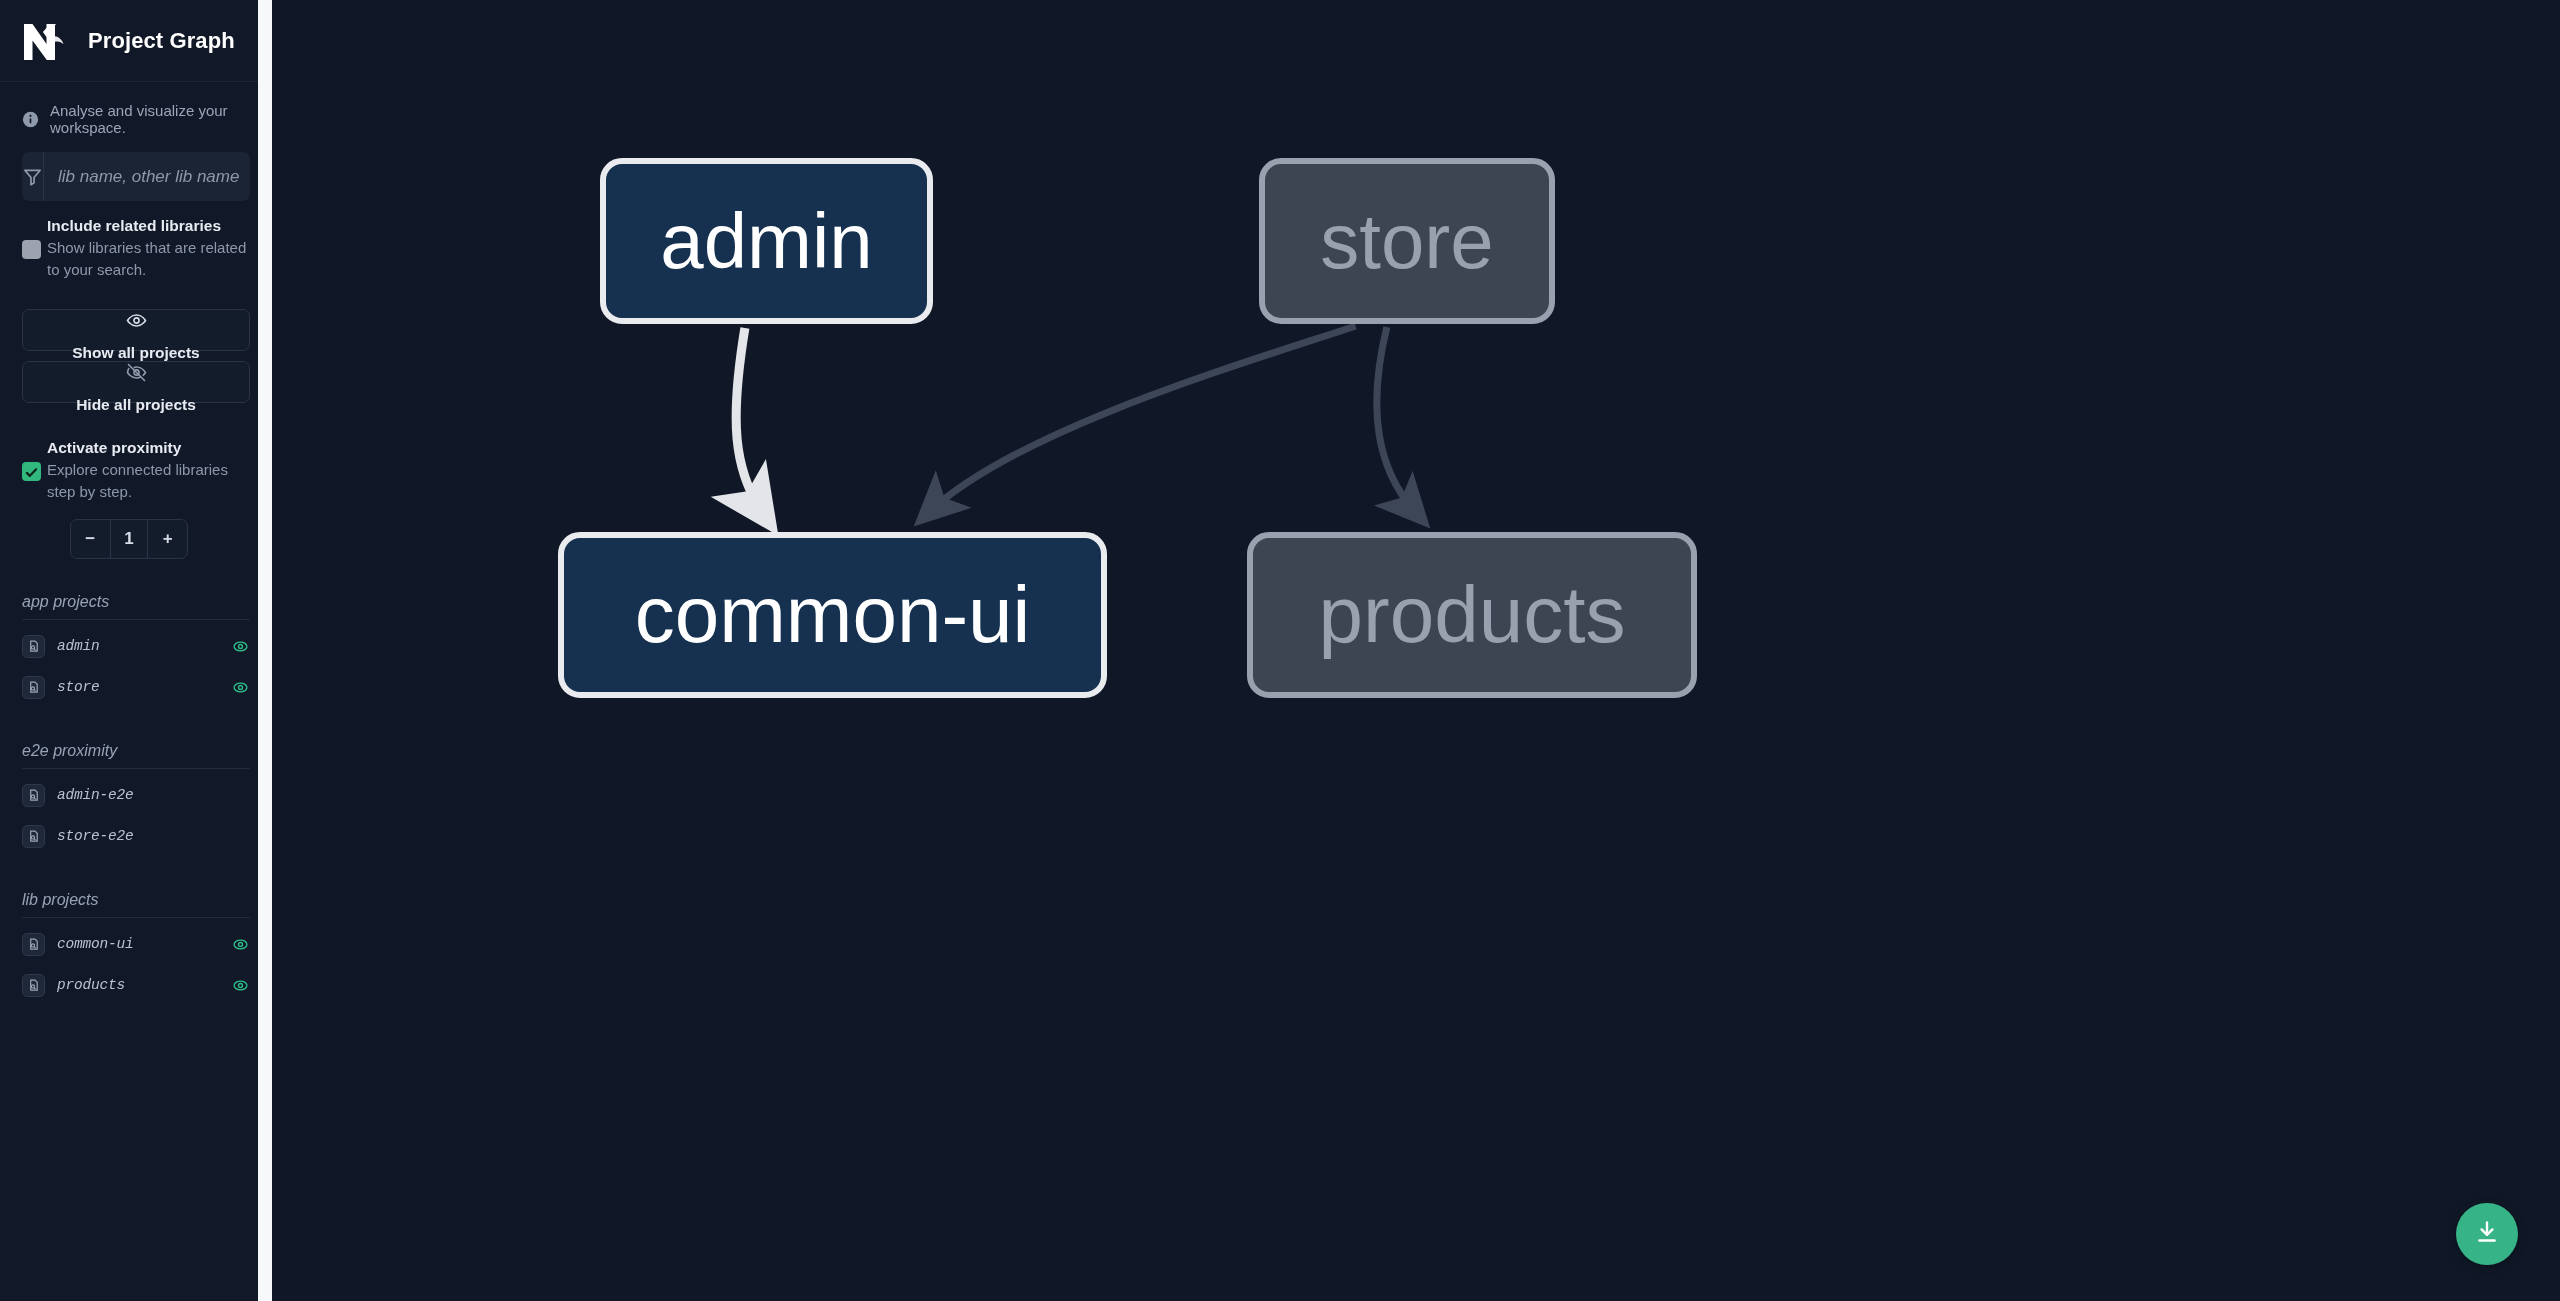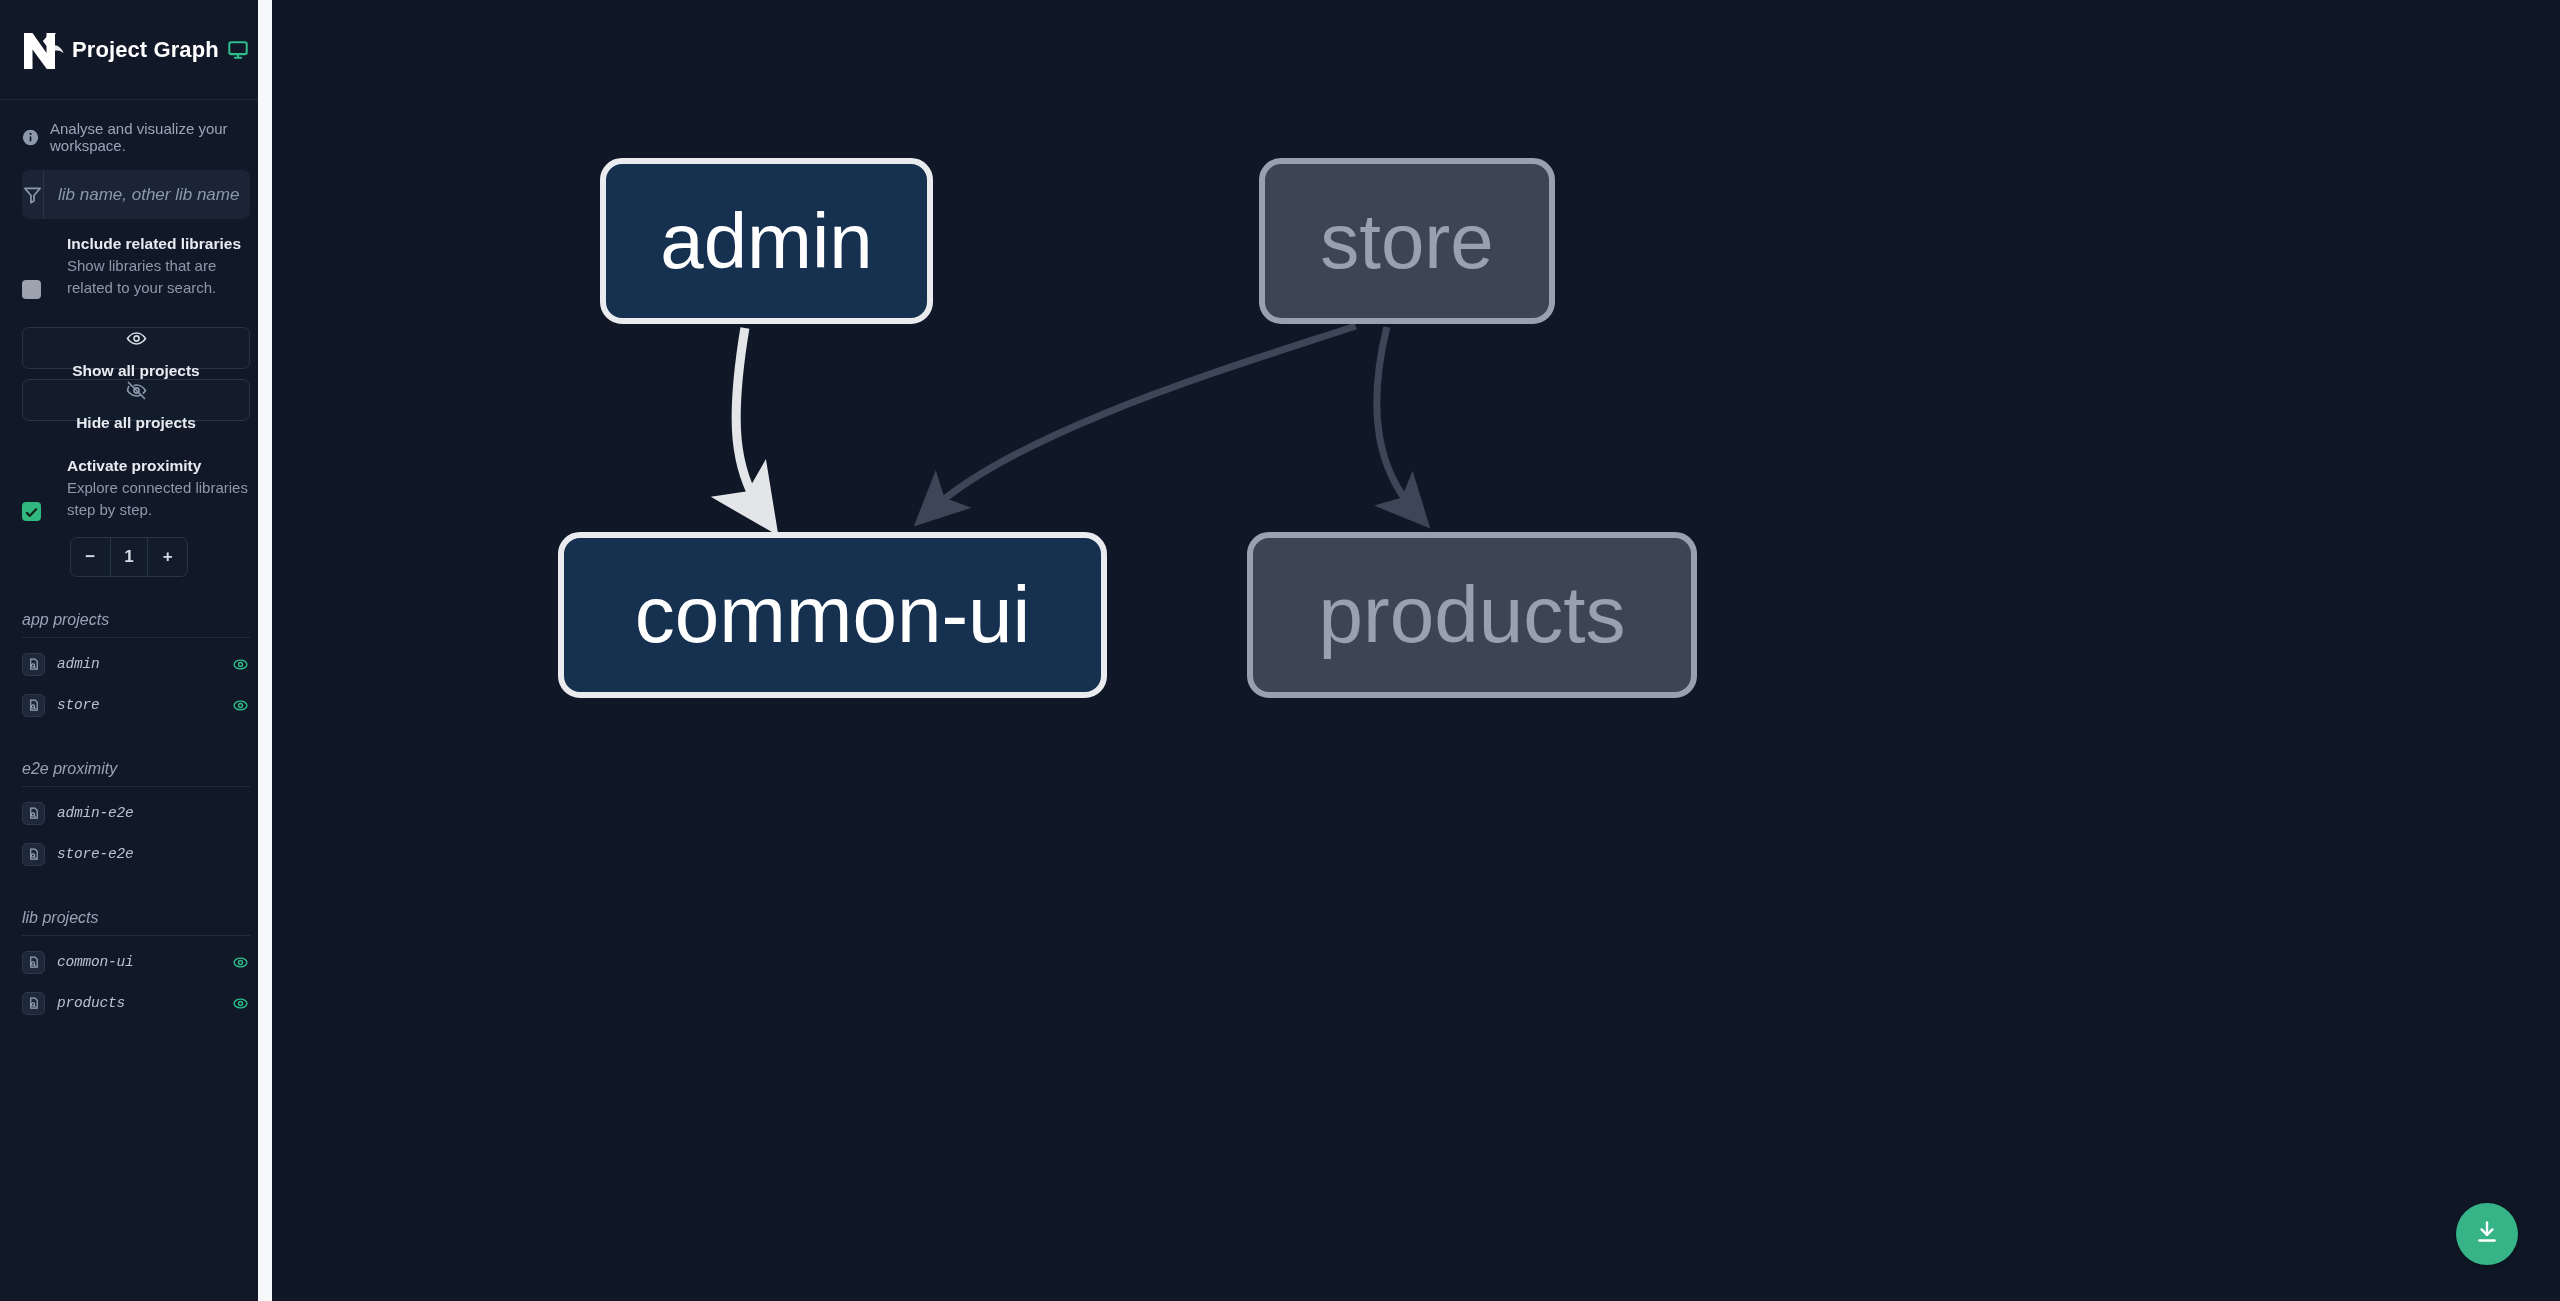--- a/index.html
+++ b/index.html
@@ -15,24 +15,24 @@
   .sidebar {
     position: relative;
     width: 272px; height: 1301px;
     background: #111827;
     flex: 0 0 272px;
     overflow: hidden;
   }
   .sb-scroll { width: 272px; height: 1301px; overflow: hidden; }
 
   .sb-header {
-    height: 100px;
+    height: 82px;
     display: flex; align-items: center;
     padding: 0 22px;
-    gap: 4px;
+    gap: 20px;
     border-bottom: 1px solid #1d2738;
   }
   .nx-logo { width: 46px; height: 42px; flex: 0 0 46px; }
   .sb-title {
     color: #ffffff; font-size: 22px; font-weight: 700;
     letter-spacing: .1px; white-space: nowrap;
   }
   .monitor-ico { width: 22px; height: 22px; flex: 0 0 22px; margin-left: 4px; }
 
   .sb-tagline {
@@ -59,21 +59,21 @@
   .filter-ico { width: 21px; height: 21px; }
   .filter-input {
     flex: 1 1 auto; background: transparent; border: 0; outline: none;
     color: #cfd6e2; font-size: 17px;
     font-family: "Liberation Sans", sans-serif;
     padding: 0 14px;
     font-style: italic;
   }
   .filter-input::placeholder { color: #8d99ab; }
 
-  .opt-row { display: flex; gap: 26px; align-items: flex-end; margin-bottom: 6px; }
+  .opt-row { display: flex; gap: 6px; align-items: center; margin-bottom: 6px; }
   .cbox {
     width: 19px; height: 19px; flex: 0 0 19px; margin-top: 3px;
     border-radius: 4px; background: #9ca3af;
     display: flex; align-items: center; justify-content: center;
   }
   .cbox.white { background: #ffffff; }
   .cbox.green { background: #30b87f; }
   .cbox .tick { width: 13px; height: 13px; display: none; }
   .cbox.green .tick { display: block; }
   .opt-text { flex: 1 1 auto; }

